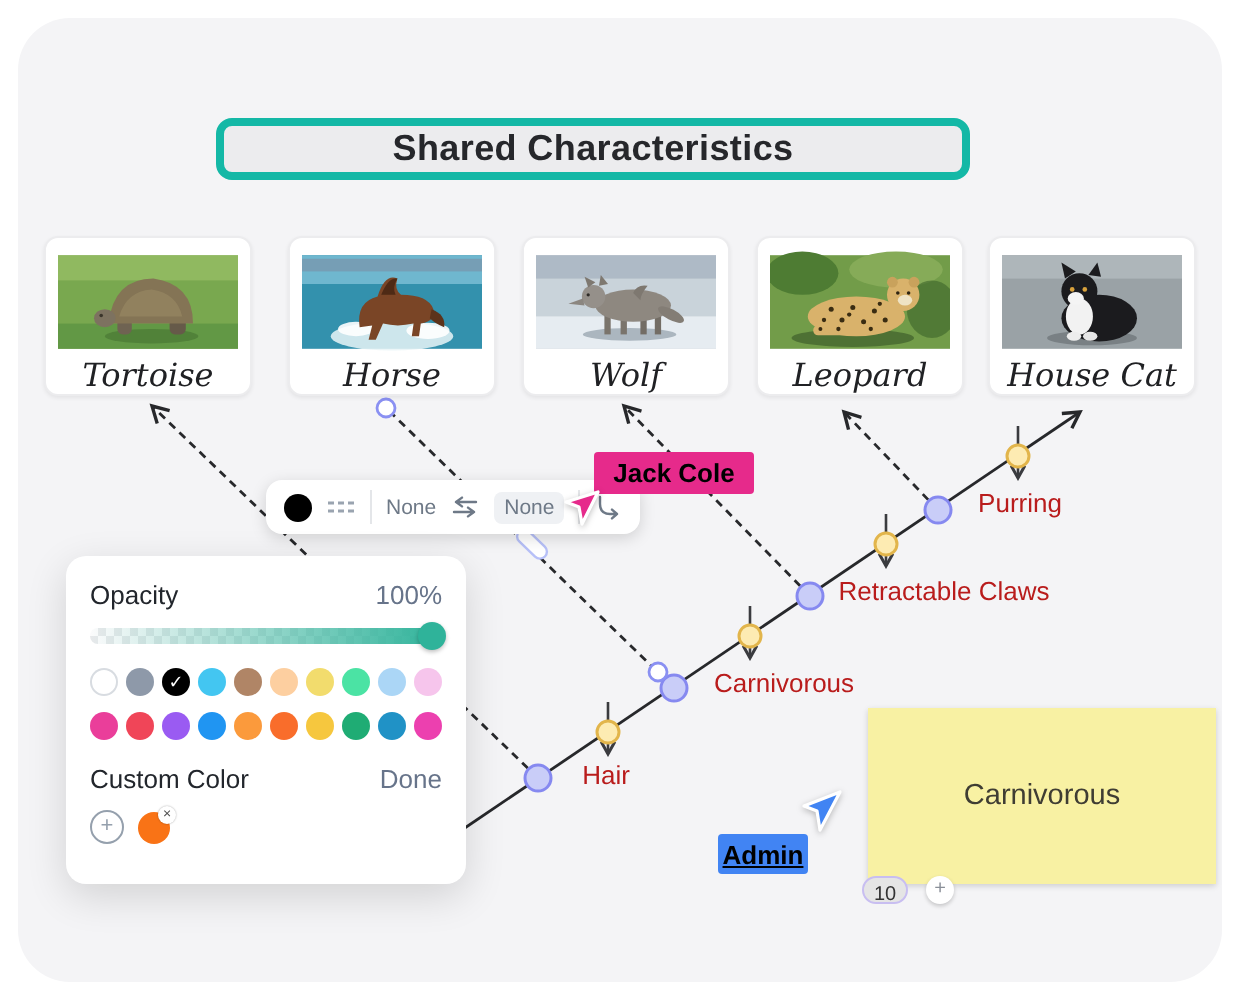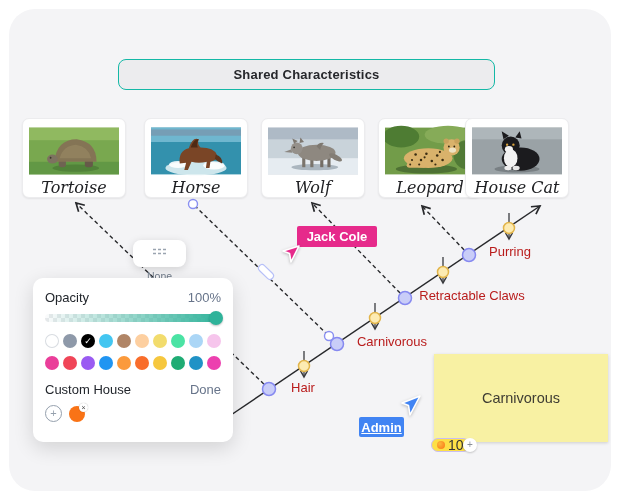--- a/index.html
+++ b/index.html
@@ -4,39 +4,39 @@
 <style>
   html,body{margin:0;padding:0;}
   body{
     width:620px;height:500px;position:relative;overflow:hidden;
     background:#ffffff;font-family:"Liberation Sans",sans-serif;
     -webkit-font-smoothing:antialiased;
   }
   .canvas{position:absolute;left:9px;top:9px;width:602px;height:482px;
     background:#F4F4F6;border-radius:26px;}
   
-  .title-pill{position:absolute;left:118px;top:59px;width:377px;height:31px;
-    background:#ECECEE;border:1px solid #14b8a6;border-radius:8px;box-sizing:border-box;
+  .title-pill{position:absolute;left:108px;top:59px;width:377px;height:31px;
+    background:#ECECEE;border:4px solid #14b8a6;border-radius:8px;box-sizing:border-box;
     display:flex;align-items:center;justify-content:center;
-    font-weight:bold;font-size:13px;color:#26272B;letter-spacing:.2px;}
+    font-weight:bold;font-size:18px;color:#26272B;letter-spacing:.2px;}
   
   .card{position:absolute;top:118px;width:104px;height:80px;background:#fff;
     border:1px solid #ECECEE;border-radius:7px;box-shadow:0 1px 2px rgba(0,0,0,.07);
     padding:6px 6px 0;box-sizing:border-box;}
   .card svg{display:block;width:90px;height:52px;border-radius:2px;}
   .card-label{text-align:center;font-family:"DejaVu Serif",serif;font-style:italic;
     font-size:16px;color:#202124;margin-top:3px;line-height:1;}
   
   svg.tree{position:absolute;left:0;top:0;width:620px;height:500px;pointer-events:none;}
   .trait-label{position:absolute;transform:translateX(-50%);font-size:13px;
     color:#b91c1c;white-space:nowrap;}
   
   .toolbar{position:absolute;left:133px;top:240px;height:27px;background:#fff;
     border-radius:8px;box-shadow:0 2px 8px rgba(0,0,0,.15);display:flex;align-items:center;
-    padding:0 9px;gap:7px;flex-direction:column;}
+    padding:0 9px;gap:7px;}
   .tb-dot{width:14px;height:14px;border-radius:50%;}
   .tb-divider{width:1px;height:17px;background:#E4E6E9;}
   .tb-none{font-size:10.5px;color:#6E7987;}
   .tb-chip{background:#EFF1F4;border-radius:4px;padding:2px 5px;font-size:10.5px;color:#6E7987;}
   .tb-icon{display:flex;align-items:center;}
   
   .panel{position:absolute;left:33px;top:278px;width:200px;height:164px;background:#fff;
     border-radius:10px;box-shadow:0 6px 20px rgba(0,0,0,.14);padding:12px;box-sizing:border-box;
     font-size:13px;color:#22262C;}
   .panel-row{display:flex;justify-content:space-between;align-items:center;gap:13px;}
@@ -54,35 +54,35 @@
     color:#fff;font-size:9px;line-height:1;}
   .custom-head{margin-top:12px;}
   .custom-dots{display:flex;gap:7px;margin-top:8px;align-items:center;}
   .plus-circle{width:15px;height:15px;border-radius:50%;border:1.2px solid #95A0AD;
     color:#95A0AD;display:flex;align-items:center;justify-content:center;font-size:11px;line-height:1;}
   .custom-dot{width:16px;height:16px;border-radius:50%;position:relative;}
   .remove-badge{position:absolute;right:-3px;top:-3px;width:9px;height:9px;background:#fff;
     border-radius:50%;font-size:7px;color:#4A4A4A;line-height:9px;text-align:center;
     box-shadow:0 0 1px rgba(0,0,0,.35);}
   
-  .cursor-label{position:absolute;color:#ffffff;font-weight:bold;font-size:13px;
+  .cursor-label{position:absolute;color:#000000;font-weight:bold;font-size:13px;
     display:flex;align-items:center;justify-content:center;border-radius:2px;}
   .cursor-label.jack{left:297px;top:226px;width:80px;height:21px;}
   .cursor-label.admin{left:359px;top:417px;width:45px;height:20px;text-decoration:underline;}
   .cursor-svg{position:absolute;filter:drop-shadow(0 1px 1.5px rgba(0,0,0,.25));}
   .cursor-svg.jack{left:279px;top:241px;}
   .cursor-svg.admin{left:399px;top:392px;}
   
   .sticky{position:absolute;left:434px;top:354px;width:174px;height:88px;
     display:flex;flex-direction:column;align-items:center;justify-content:center;
     font-size:14.5px;font-weight:500;color:#3F3D33;line-height:1.38;
     box-shadow:0 1px 3px rgba(0,0,0,.16);}
-  .reaction-pill{position:absolute;left:431px;top:438px;height:14px;background:#fde047;
+  .reaction-pill{position:absolute;left:431px;top:438px;height:14px;background:#e5e5e5;
     border:1px solid #C8BEF1;border-radius:8px;display:flex;align-items:center;gap:3px;
-    padding:0 5px;font-size:14px;color:#333;box-sizing:border-box;}
+    padding:0 5px;font-size:10px;color:#333;box-sizing:border-box;flex-direction:column;}
   .reaction-dot{width:8px;height:8px;border-radius:50%;
     background:radial-gradient(circle at 35% 35%,#FDBA3B,#F97316);}
   .reaction-add{position:absolute;left:463px;top:438px;width:14px;height:14px;border-radius:50%;
     background:#fff;box-shadow:0 1px 2px rgba(0,0,0,.2);color:#8A8F98;font-size:10px;
     display:flex;align-items:center;justify-content:center;line-height:1;}
 </style>
 </head>
 <body>
 
 <div class="canvas"></div>
@@ -211,21 +211,21 @@
         <circle cx="30" cy="36" r="1.2"></circle>
         <circle cx="56" cy="41" r="1.2"></circle>
       <circle cx="44" cy="33" r="1.2"></circle>
         <circle cx="61" cy="27" r="1.2"></circle>
         <circle cx="28" cy="41" r="1.1"></circle>
     </g>
   </svg>
   <div class="card-label">Leopard</div>
 </div>
 
-<div class="card" style="left:465px">
+<div class="card" style="left:494px">
   <svg viewBox="0 0 100 52">
     <rect width="100" height="52" fill="#9AA2A6"></rect>
     <rect width="100" height="13" fill="#AEB6BA"></rect>
     <ellipse cx="50" cy="46" rx="25" ry="4" fill="#6B7276" opacity=".7"></ellipse>
     <ellipse cx="54" cy="35" rx="21" ry="13" fill="#1B1B1E"></ellipse>
     <circle cx="43" cy="20" r="10" fill="#1B1B1E"></circle>
     <path d="M35,13 L33,4 L41,9 Z" fill="#1B1B1E"></path>
     <path d="M48,11 L53,4 L55,12 Z" fill="#1B1B1E"></path>
     <ellipse cx="43" cy="34" rx="7.5" ry="10" fill="#F2F2F2"></ellipse>
     <ellipse cx="41" cy="24" rx="4.5" ry="3.5" fill="#F4F4F4"></ellipse>
@@ -293,21 +293,21 @@
       <div class="swatch" style="background: rgb(154, 91, 242);"></div>
       <div class="swatch" style="background: rgb(32, 149, 242);"></div>
       <div class="swatch" style="background: rgb(251, 154, 60);"></div>
       <div class="swatch" style="background: rgb(249, 109, 43);"></div>
       <div class="swatch" style="background: rgb(246, 199, 62);"></div>
       <div class="swatch" style="background: rgb(31, 172, 116);"></div>
       <div class="swatch" style="background: rgb(32, 146, 198);"></div>
       <div class="swatch" style="background: rgb(236, 64, 175);"></div>
     </div>
   <div class="panel-row custom-head">
-    <span>Custom House</span>
+    <span>Custom Color</span>
     <span class="muted">Done</span>
   </div>
   <div class="custom-dots">
     <div class="plus-circle">+</div>
     <div class="custom-dot" style="background: rgb(249, 115, 22);">
       <div class="remove-badge">×</div>
     </div>
   </div>
 </div>
 

